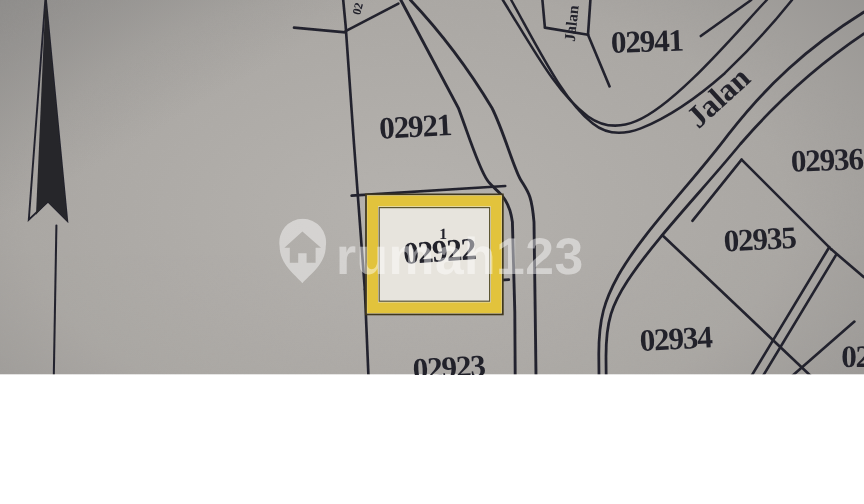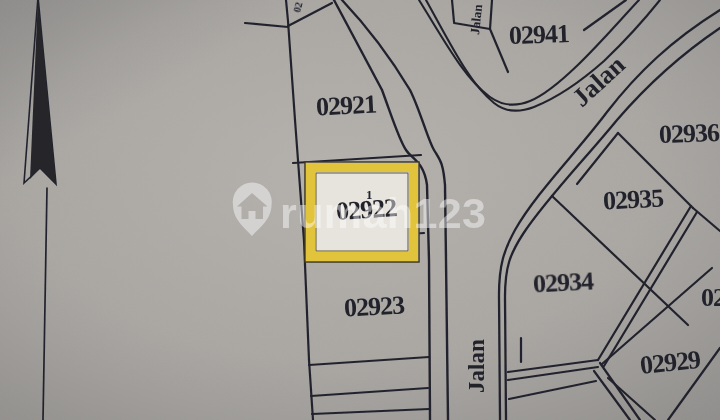--- a/index.html
+++ b/index.html
@@ -1,16 +1,16 @@
 <!DOCTYPE html>
 <html><head>
 <meta charset="utf-8">
 <style>
   html,body{margin:0;padding:0;}
-  #stage{position:relative;width:720px;height:420px;overflow:hidden;
+  #stage{position:relative;width:720px;height:312px;overflow:hidden;
     background:#e5e5e5;font-family:"Liberation Serif",serif;}
   svg{position:absolute;left:0;top:0;}
   .num{font-family:"Liberation Serif",serif;font-weight:bold;fill:#22222c;}
 </style>
 </head>
 <body>
 
 <div id="stage">
 <svg width="720" height="420" viewBox="0 0 720 420">
   <defs>

